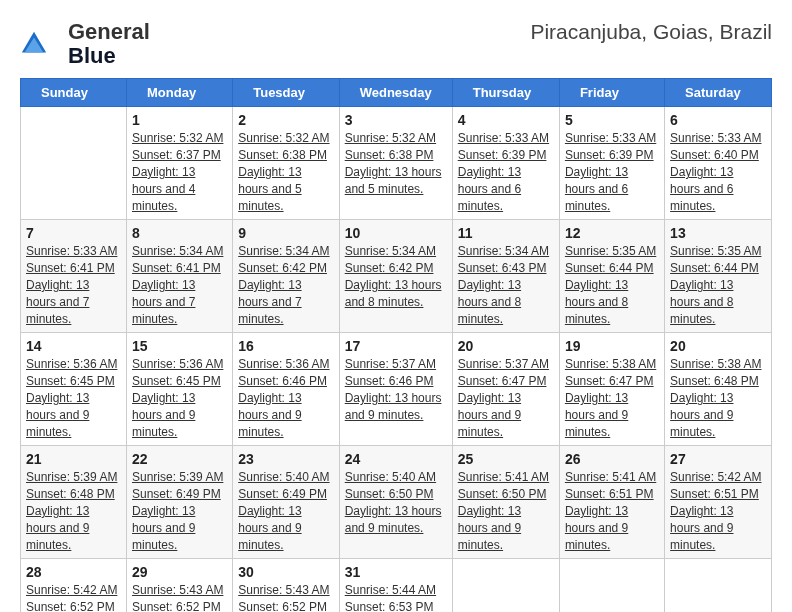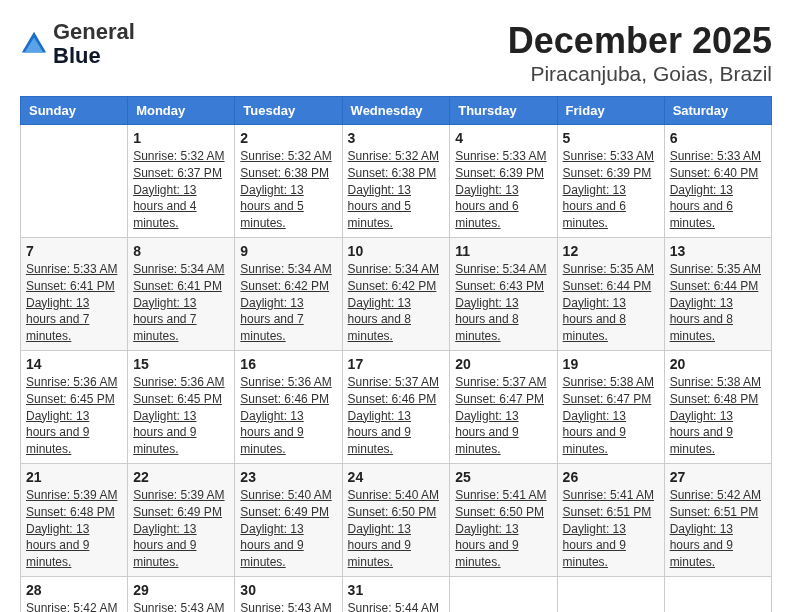--- a/index.html
+++ b/index.html
@@ -12,21 +12,21 @@
     }
     .header {
       display: flex;
       justify-content: space-between;
       align-items: flex-start;
       margin-bottom: 10px;
     }
     .logo {
       display: flex;
       align-items: center;
-      gap: 5px;
+      gap: 20px;
     }
     .logo-text {
       font-size: 22px;
       font-weight: bold;
       line-height: 1.1;
     }
     .logo-general { color: #333; }
     .logo-blue { color: #0f172a; }
     .logo-icon {
       width: 28px;
@@ -47,21 +47,21 @@
     .calendar {
       width: 100%;
       border-collapse: collapse;
       border: 1px solid #ccc;
     }
     .calendar th {
       background: #3a7bd5;
       color: #fff;
       font-size: 13px;
       font-weight: bold;
-      padding: 6px 8px;
+      padding: 6px 20px;
       text-align: left;
       border: 1px solid #2a6bc5;
     }
     .calendar td {
       vertical-align: top;
       border: 1px solid #ccc;
       padding: 5px 5px 5px 5px;
       width: 108px;
       min-height: 80px;
       background: #fff;
@@ -94,21 +94,20 @@
     <svg class="logo-icon" viewBox="0 0 30 30" xmlns="http://www.w3.org/2000/svg">
       <polygon points="15,2 28,24 2,24" fill="#1a6ec7"></polygon>
       <polygon points="15,8 25,24 5,24" fill="#5ba3e8"></polygon>
     </svg>
     <div class="logo-text">
       <span class="logo-general">General</span><br>
       <span class="logo-blue">Blue</span>
     </div>
   </div>
   <div class="title-block">
-    <div class="month-title">December 2025</div>
     <div class="subtitle">Piracanjuba, Goias, Brazil</div>
   </div>
 </div>
 
 <table class="calendar">
   <thead>
     <tr>
     <th>Sunday</th>
         <th>Monday</th>
         <th>Tuesday</th>

